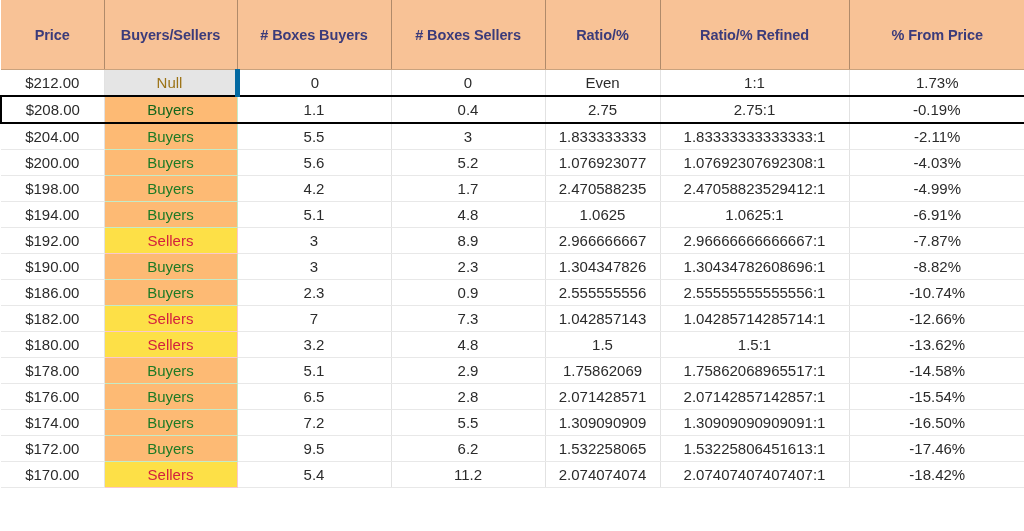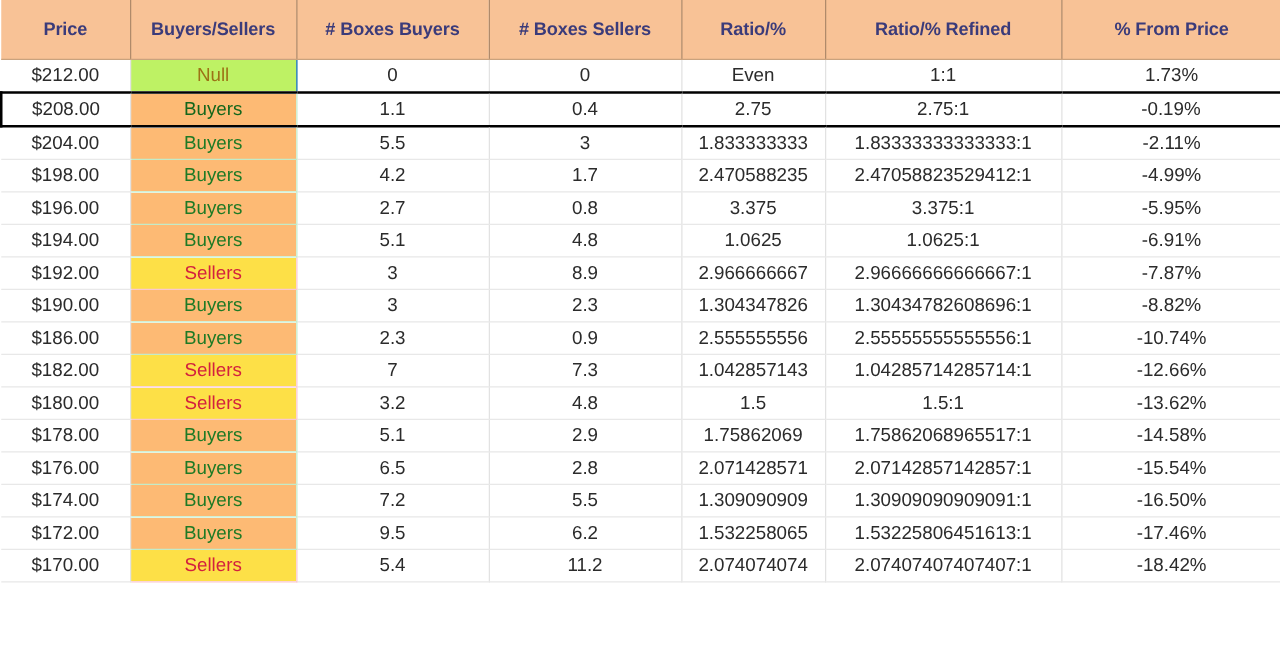--- a/index.html
+++ b/index.html
@@ -29,21 +29,21 @@
   table.grid col.c-price          { width: 103px; }
   table.grid col.c-side           { width: 133px; }
   table.grid col.c-boxbuy         { width: 154px; }
   table.grid col.c-boxsell        { width: 154px; }
   table.grid col.c-ratio          { width: 115px; }
   table.grid col.c-ratioref       { width: 189px; }
   table.grid col.c-pct            { width: 176px; }
 
   thead th {
     height: 37px;
-    padding: 5px;
+    padding: 16px;
     background: #F8C296;
     color: #3B3B7A;
     font-size: 14.5px;
     font-weight: bold;
     text-align: center;
     vertical-align: middle;
     border-right: 1px solid #b08a6a;
     border-bottom: 1px solid #c9a27e;
     white-space: nowrap;
     letter-spacing: -0.1px;
@@ -72,23 +72,23 @@
     border-right: 1px solid #C3EBC8;
     border-bottom: 1px solid #C3EBC8;
   }
   tbody td.side-sellers {
     background: #fde047;
     color: #D3203E;
     border-right: 1px solid #FAC8CD;
     border-bottom: 1px solid #FAC8CD;
   }
   tbody td.side-null {
-    background: #bef264;
+    background: #e5e5e5;
     color: #9C7316;
-    border-right: 1px solid #0369a1;
+    border-right: 5px solid #0369a1;
     border-bottom: 1px solid #FBE4A5;
   }
 
   
   tbody tr.selected td {
     font-weight: normal;
     border-top: 2px solid #000000;
     border-bottom: 2px solid #000000;
   }
   tbody tr.selected td:first-child { border-left: 2px solid #000000; }
@@ -142,38 +142,38 @@
         <tr>
           <td>$204.00</td>
           <td class="side-buyers">Buyers</td>
           <td>5.5</td>
           <td>3</td>
           <td>1.833333333</td>
           <td>1.83333333333333:1</td>
           <td>-2.11%</td>
         </tr>
         <tr>
+          <td>$200.00</td>
+          <td class="side-buyers">Buyers</td>
+          <td>5.6</td>
+          <td>5.2</td>
+          <td>1.076923077</td>
+          <td>1.07692307692308:1</td>
+          <td>-4.03%</td>
+        </tr>
+        <tr>
           <td>$198.00</td>
           <td class="side-buyers">Buyers</td>
           <td>4.2</td>
           <td>1.7</td>
           <td>2.470588235</td>
           <td>2.47058823529412:1</td>
           <td>-4.99%</td>
         </tr>
         <tr>
-          <td>$196.00</td>
-          <td class="side-buyers">Buyers</td>
-          <td>2.7</td>
-          <td>0.8</td>
-          <td>3.375</td>
-          <td>3.375:1</td>
-          <td>-5.95%</td>
-        </tr>
-        <tr>
           <td>$194.00</td>
           <td class="side-buyers">Buyers</td>
           <td>5.1</td>
           <td>4.8</td>
           <td>1.0625</td>
           <td>1.0625:1</td>
           <td>-6.91%</td>
         </tr>
         <tr>
           <td>$192.00</td>

